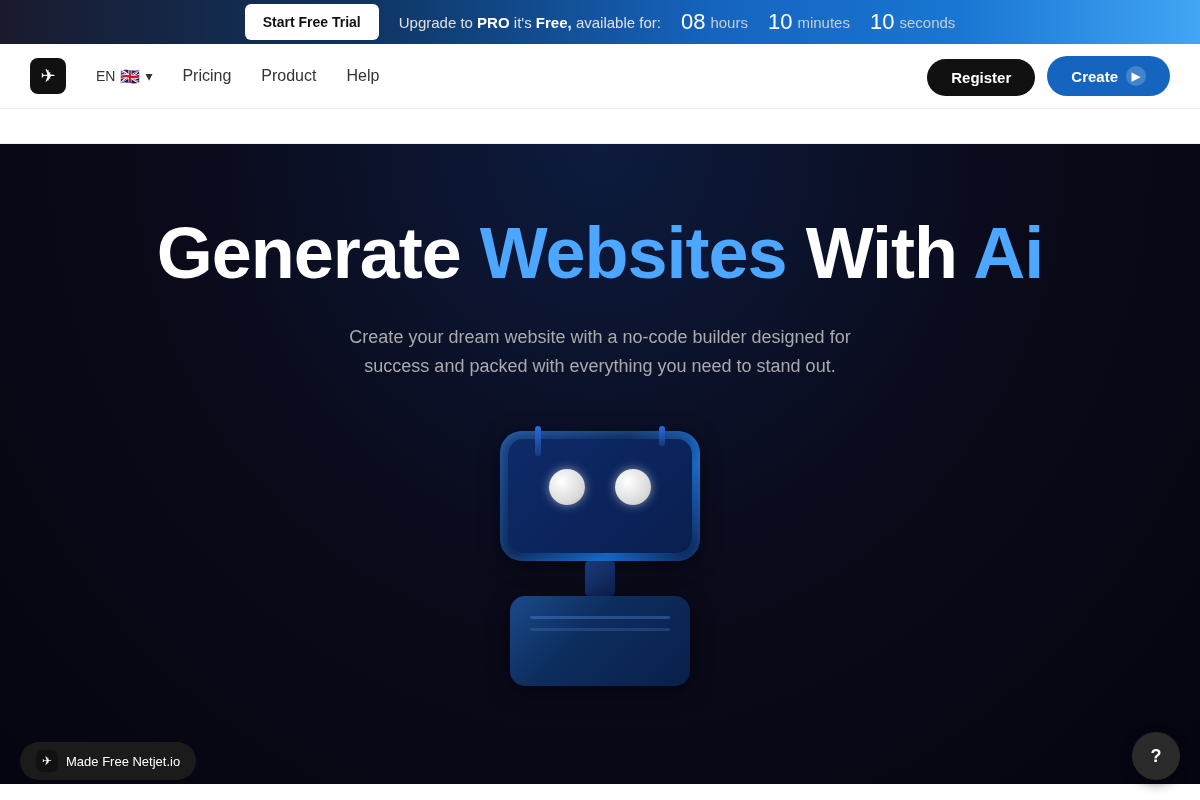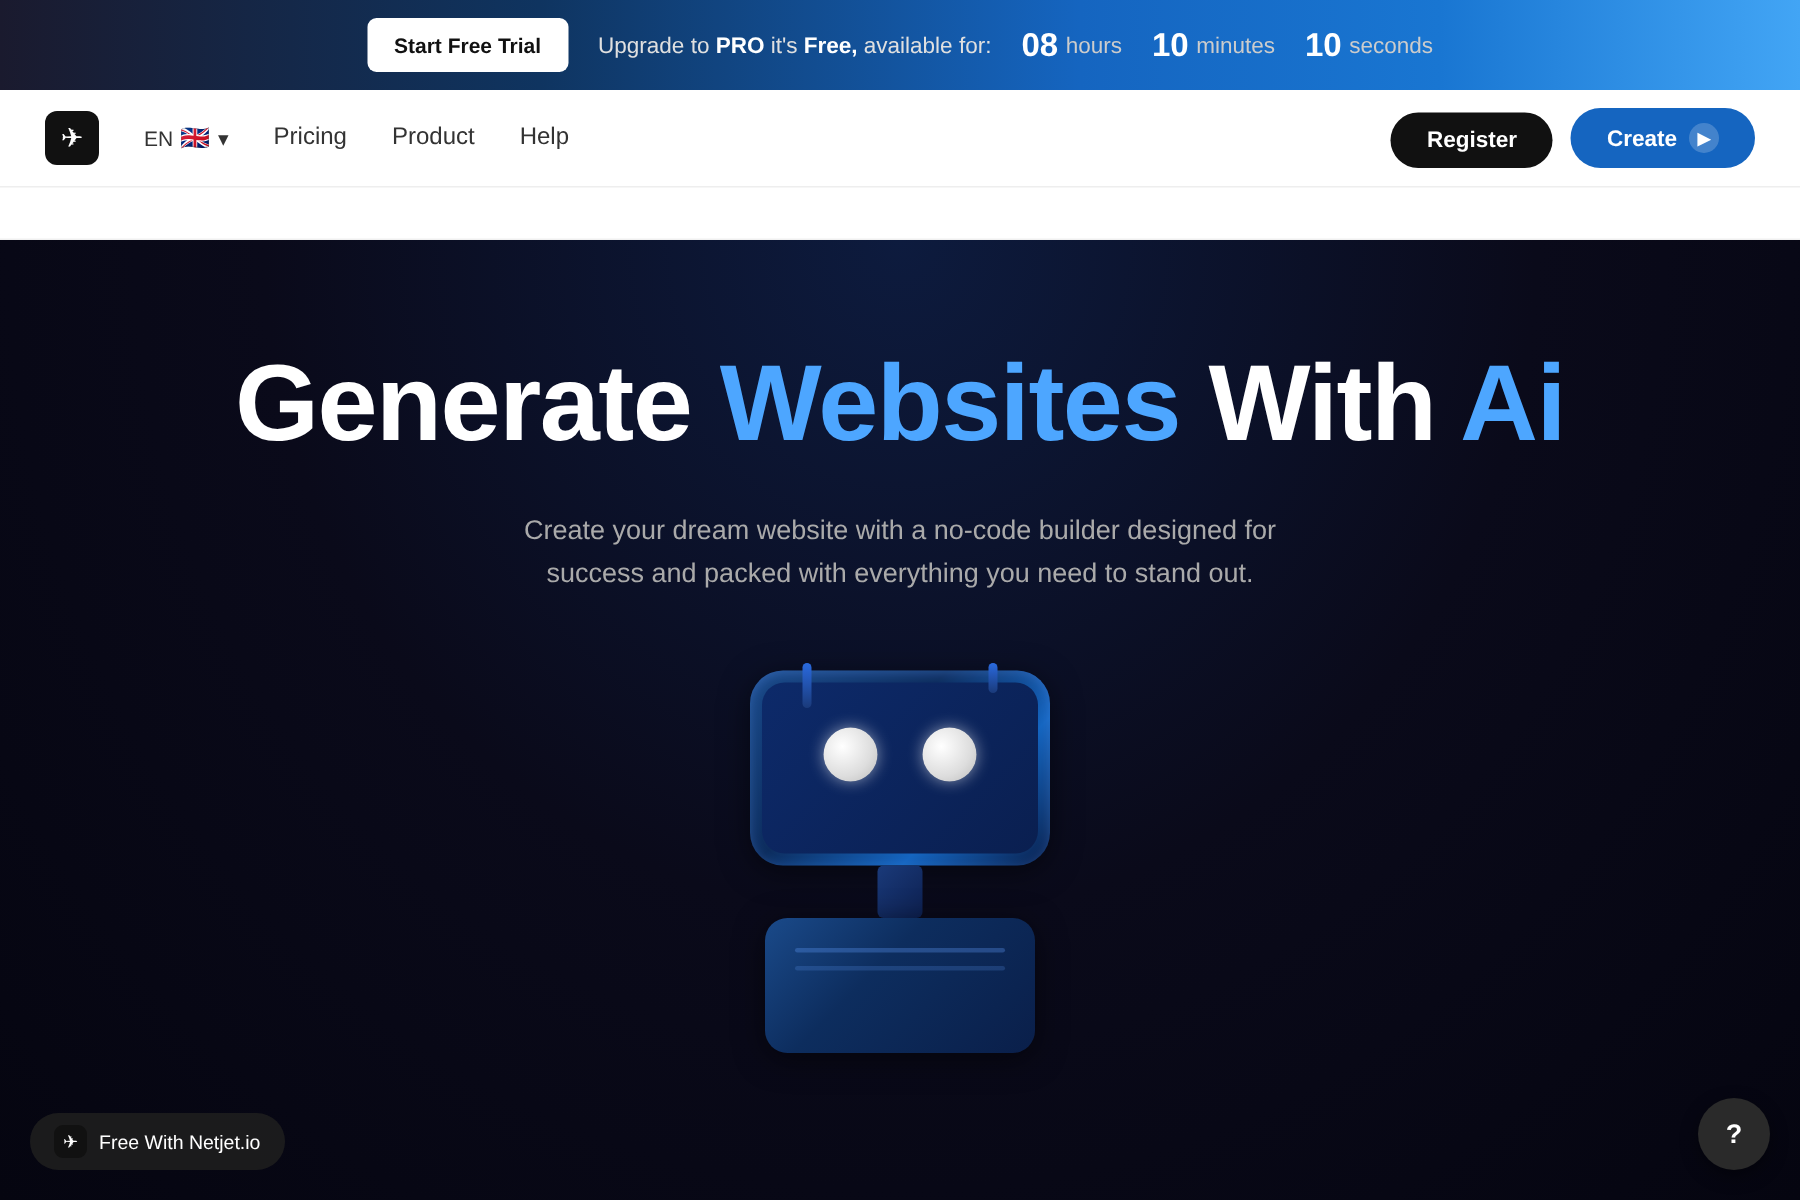--- a/index.html
+++ b/index.html
@@ -1,21 +1,21 @@
 <!DOCTYPE html>
 <html><head>
   <meta charset="utf-8">
   <style>
     * { margin: 0; padding: 0; box-sizing: border-box; }
     body { font-family: -apple-system, BlinkMacSystemFont, 'Segoe UI', sans-serif; width: 1200px; height: 800px; overflow: hidden; }
 
     
     .top-banner {
       background: linear-gradient(90deg, #1a1a2e 0%, #0f3460 30%, #1565c0 60%, #1976d2 80%, #42a5f5 100%);
-      height: 60px;
+      height: 44px;
       display: flex;
       align-items: center;
       justify-content: center;
       gap: 20px;
       color: white;
       font-size: 15px;
     }
     .trial-btn {
       background: white;
       color: #111;
@@ -25,21 +25,21 @@
       font-weight: 600;
       font-size: 14px;
       cursor: pointer;
     }
     .banner-text { color: #e0e0e0; }
     .banner-text .pro { font-weight: 700; color: white; }
     .banner-text .free { font-weight: 700; color: white; }
     .countdown-item { display: flex; align-items: center; gap: 5px; }
     .countdown-num {
       font-size: 22px;
-      font-weight: 700;
+      font-weight: 400;
       color: white;
     }
     .countdown-label { color: #ccc; font-size: 15px; }
 
     
     .navbar {
       background: #fff;
       height: 65px;
       display: flex;
       align-items: center;
@@ -381,18 +381,18 @@
         <div class="robot-eye"></div>
       </div>
     </div>
     <div class="robot-neck"></div>
     <div class="robot-body"></div>
   </div>
 </section>
 
 <div class="netjet-badge">
   <div class="netjet-icon">✈</div>
-  <span>Free With Netjet.io</span>
+  <span>Made Free Netjet.io</span>
 </div>
 
 <div class="help-fab">
   <span>?</span>
 </div>
 
 </body></html>

